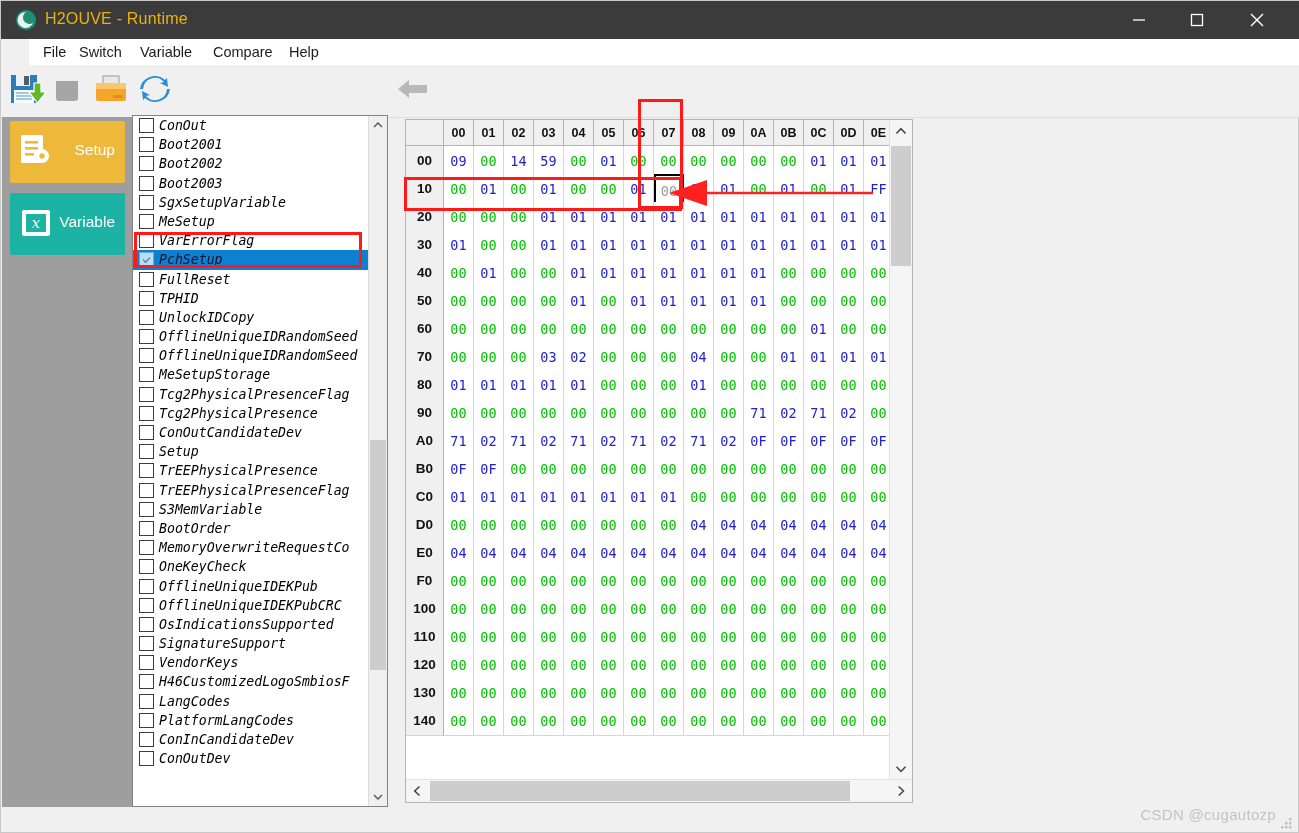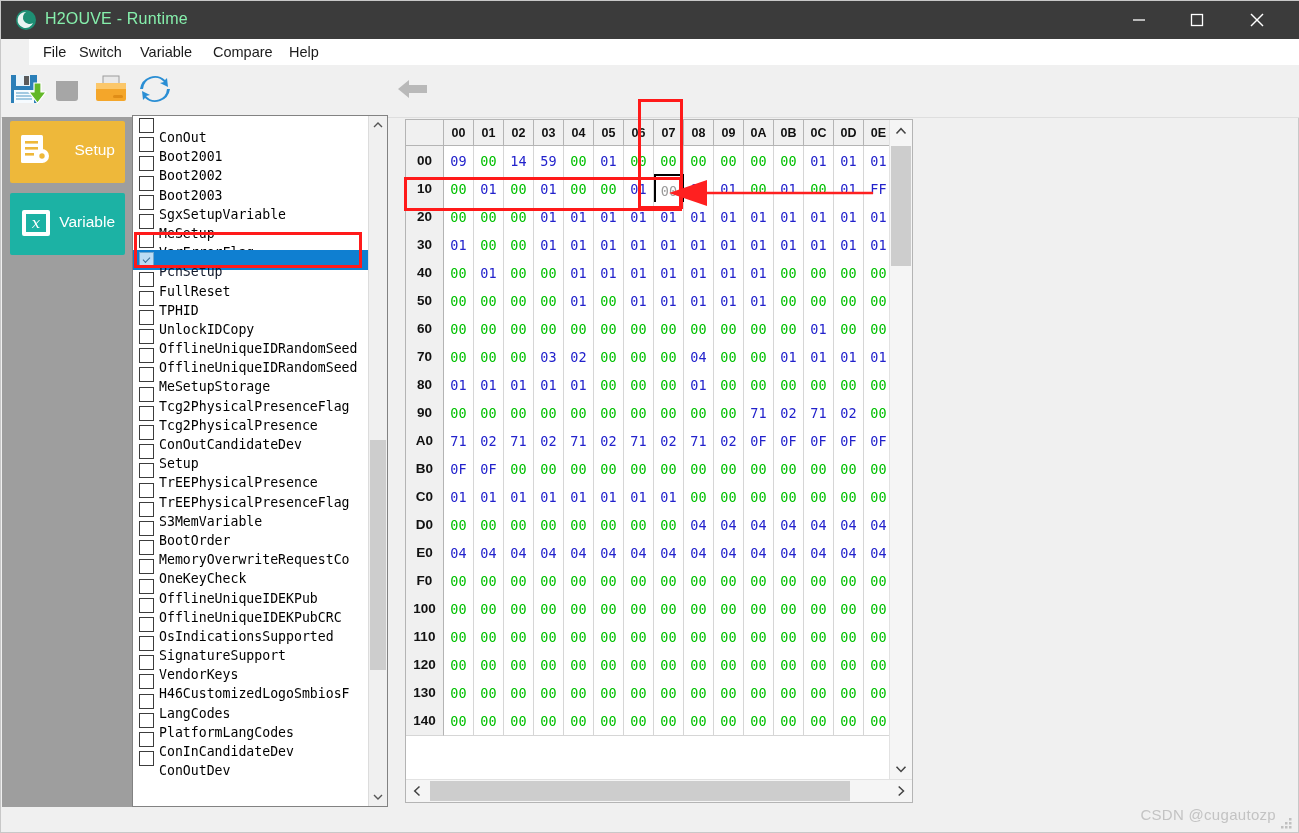--- a/index.html
+++ b/index.html
@@ -7,21 +7,21 @@
     width:1299px;height:833px;overflow:hidden;
     font-family:"Liberation Sans", sans-serif;
     background:#f0f0f0;
     -webkit-font-smoothing:antialiased;
   }
   #app{position:relative;width:1299px;height:833px;background:#f0f0f0;box-sizing:border-box;border:1px solid #c8c8c8;}
 
   
   #titlebar{position:absolute;left:0;top:0;width:1299px;height:38px;background:#3b3b3b;color:#ffffff;}
   #titlebar .tb-icon{position:absolute;left:14px;top:8px;width:22px;height:22px;}
-  #titlebar .tb-title{position:absolute;left:44px;top:9px;font-size:16px;color:#86efac;letter-spacing:.2px;white-space:nowrap;}
+  #titlebar .tb-title{position:absolute;left:44px;top:9px;font-size:16px;color:#eab308;letter-spacing:.2px;white-space:nowrap;}
   .wbtn{position:absolute;top:0;width:46px;height:38px;cursor:default;}
   .wbtn svg{position:absolute;left:50%;top:50%;transform:translate(-50%,-50%);}
   #btn-min{right:138px;}
   #btn-max{right:80px;}
   #btn-close{right:20px;}
 
   
   #menubar{position:absolute;left:0;top:38px;width:1299px;height:26px;background:#ffffff;border-bottom:1px solid #e2e2e2;margin-left:28px;}
   .menu-item{position:absolute;top:3px;height:20px;line-height:20px;font-size:14.5px;color:#1b1b1b;padding:0 6px;cursor:default;white-space:nowrap;}
 
@@ -41,21 +41,21 @@
   .navbtn{position:absolute;left:8px;width:115px;height:62px;border-radius:2px;cursor:default;}
   #nav-setup{top:4px;background:#eeb83a;}
   #nav-variable{top:76px;background:#1cb2a4;}
   .navbtn .nlabel{position:absolute;right:10px;top:20px;font-size:15.5px;color:#ffffff;}
 
   
   #listpanel{position:absolute;left:131px;top:114px;width:256px;height:692px;background:#ffffff;border:1px solid #828282;box-sizing:border-box;overflow:hidden;}
   #listinner{position:absolute;left:0;top:0;right:18px;bottom:0;overflow:hidden;}
   .lrow{position:relative;height:19.2px;white-space:nowrap;cursor:default;}
   .lrow .cb{position:absolute;left:6px;top:2px;width:15px;height:15px;border:1px solid #3c3c3c;background:#ffffff;box-sizing:border-box;}
-  .lrow .lbl{position:absolute;left:26px;top:12px;font-family:"DejaVu Sans Mono","Liberation Mono",monospace;font-size:13.2px;color:#000000;line-height:19px;letter-spacing:0px;}
+  .lrow .lbl{position:absolute;left:26px;top:0px;font-family:"DejaVu Sans Mono","Liberation Mono",monospace;font-size:13.2px;color:#000000;line-height:19px;letter-spacing:0px;font-style:italic;}
   .lrow.selected{background:#0f7fd1;}
   .lrow.selected .lbl{color:#0f172a;}
   .lrow.selected .cb{background:#bcdcf4;border:1px solid #6fa8cf;}
   .lrow.selected .cb:after{content:"";position:absolute;left:3px;top:4px;width:6px;height:3px;border-left:1.6px solid #3b6e96;border-bottom:1.6px solid #3b6e96;transform:rotate(-45deg);}
 
   #listscroll{position:absolute;right:0;top:0;width:18px;bottom:0;background:#f0f0f0;border-left:1px solid #dcdcdc;}
   #listscroll .arrowbox{position:absolute;left:0;width:18px;height:18px;}
   #listscroll .up{top:0;} #listscroll .dn{bottom:0;}
   #listscroll .thumb{position:absolute;left:1px;width:16px;top:324px;height:230px;background:#cdcdcd;}
 

